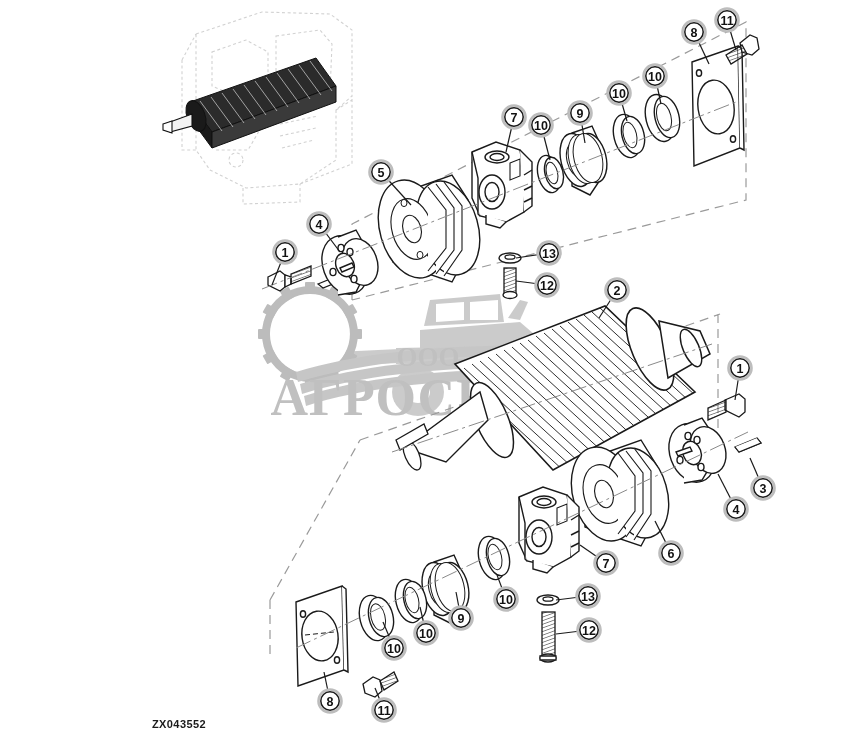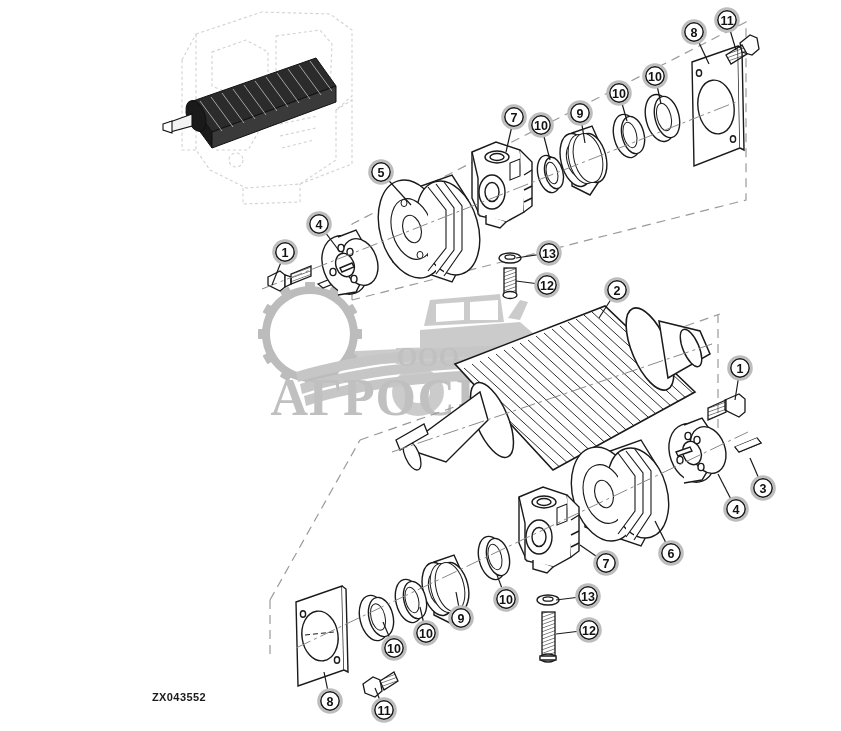--- a/index.html
+++ b/index.html
@@ -1,20 +1,20 @@
 <!DOCTYPE html>
 <html><head>
 <meta charset="utf-8">
 <title>Parts Diagram</title>
 <style>
   html,body{margin:0;padding:0;background:#ffffff;}
   body{font-family:"Liberation Sans",sans-serif;}
   #page{position:relative;width:841px;height:731px;background:#fff;overflow:hidden;}
   #art{position:absolute;left:0;top:0;width:841px;height:731px;}
-  .partnum{position:absolute;left:152px;top:691px;font-family:"Liberation Sans",sans-serif;
+  .partnum{position:absolute;left:152px;top:718px;font-family:"Liberation Sans",sans-serif;
            font-size:11px;font-weight:bold;color:#1a1a1a;letter-spacing:.4px;}
 </style>
 </head>
 <body>
 
 <div id="page">
 
   <svg id="art" viewBox="0 0 841 731">
     <defs>
       <pattern id="hatchR" width="5" height="5" patternTransform="rotate(-62)" patternUnits="userSpaceOnUse">

